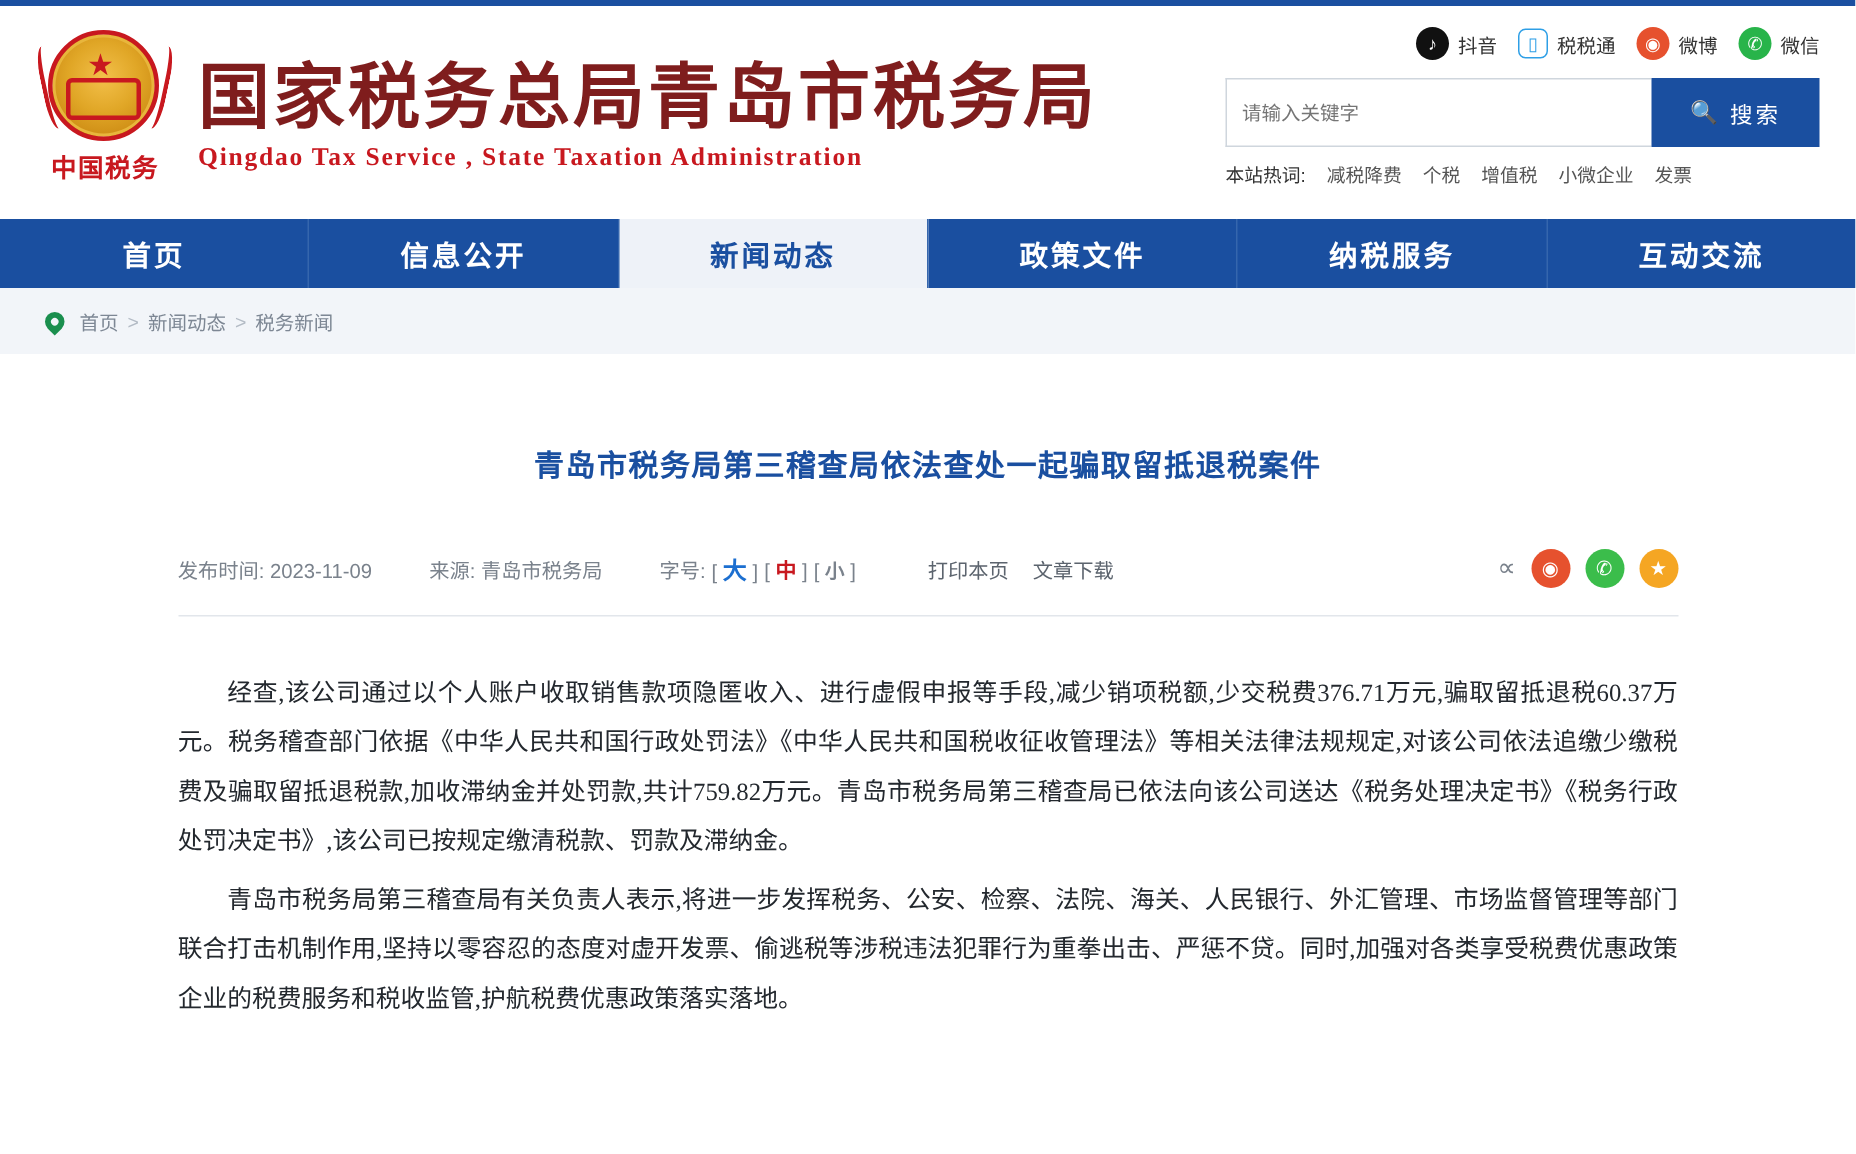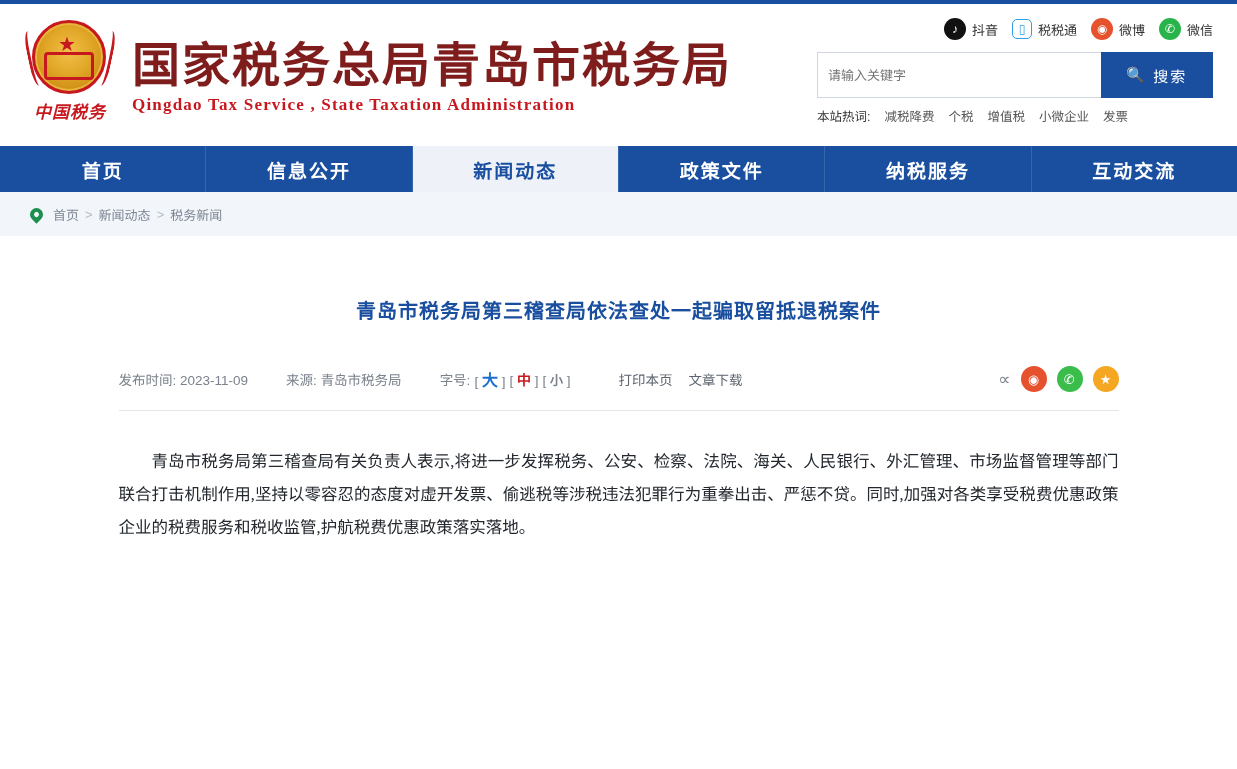--- a/index.html
+++ b/index.html
@@ -68,21 +68,20 @@
   .emblem .sub {
     position: absolute;
     left: 2px; top: 80px;
     width: 88px;
     text-align: center;
     color: #c8181f;
     font-size: 17px;
     font-weight: bold;
     letter-spacing: 1px;
     font-family: "Liberation Serif", "DejaVu Serif", serif;
-    font-style: italic;
   }
   .titles { padding-top: 12px; }
   .title-cn {
     font-size: 48px;
     font-weight: bold;
     color: #7f1d1d;
     letter-spacing: 2px;
     line-height: 50px;
     font-family: "Liberation Serif", "DejaVu Serif", serif;
     white-space: nowrap;
@@ -354,16 +353,17 @@
       </span>
       <span class="share">
         <span class="s-net">∝</span>
         <span class="dot weibo">◉</span>
         <span class="dot wechat">✆</span>
         <span class="dot fav">★</span>
       </span>
     </div>
 
     <div class="body-text">
+      <p>经查,该公司通过以个人账户收取销售款项隐匿收入、进行虚假申报等手段,减少销项税额,少交税费376.71万元,骗取留抵退税60.37万元。税务稽查部门依据《中华人民共和国行政处罚法》《中华人民共和国税收征收管理法》等相关法律法规规定,对该公司依法追缴少缴税费及骗取留抵退税款,加收滞纳金并处罚款,共计759.82万元。青岛市税务局第三稽查局已依法向该公司送达《税务处理决定书》《税务行政处罚决定书》,该公司已按规定缴清税款、罚款及滞纳金。</p>
       <p>青岛市税务局第三稽查局有关负责人表示,将进一步发挥税务、公安、检察、法院、海关、人民银行、外汇管理、市场监督管理等部门联合打击机制作用,坚持以零容忍的态度对虚开发票、偷逃税等涉税违法犯罪行为重拳出击、严惩不贷。同时,加强对各类享受税费优惠政策企业的税费服务和税收监管,护航税费优惠政策落实落地。</p>
     </div>
   </div>
 </div>
 
 </body></html>

